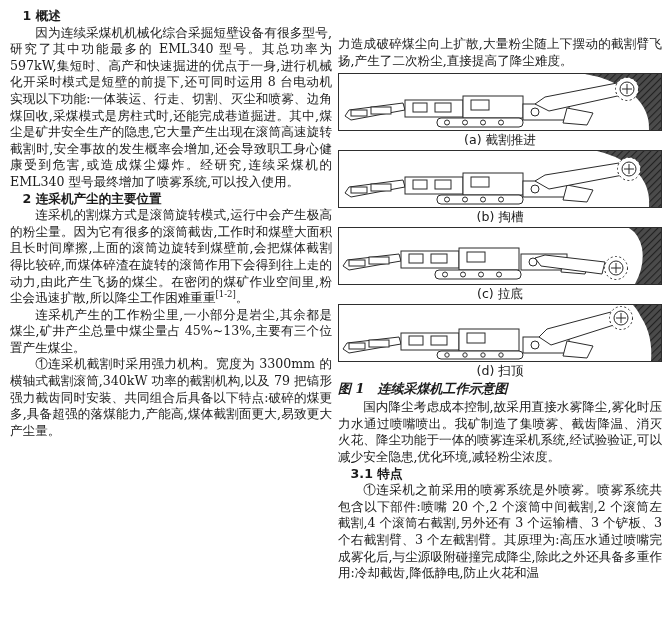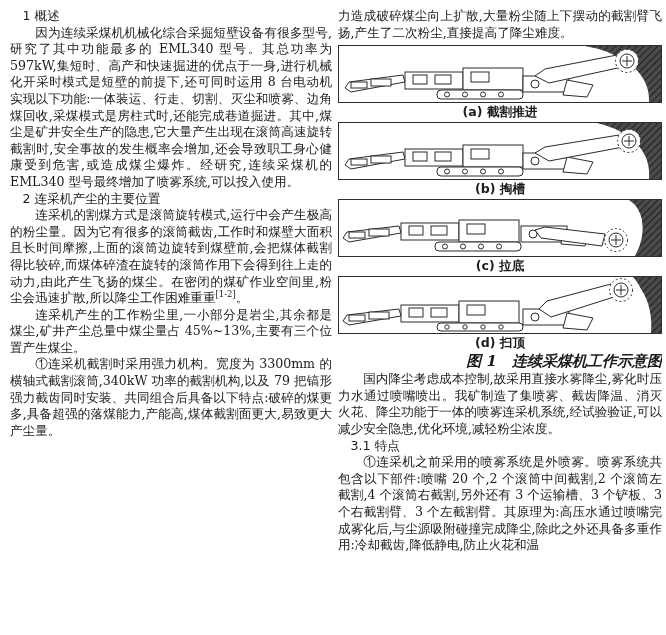--- a/index.html
+++ b/index.html
@@ -27,21 +27,21 @@
   .col-right{ left:338px; width:324px; }
   p.body-para{
     margin:0;
     text-indent:2em;
     text-align:justify;
     text-align-last:left;
   }
   .sec-heading{
     margin:0;
     font-family:"DejaVu Sans","Liberation Sans",sans-serif;
-    font-weight:normal;
+    font-weight:bold;
     font-size:12.6px;
     line-height:16.6px;
     text-indent:1em;
   }
   sup.cite{
     font-size:8.5px;
     line-height:0;
     vertical-align:super;
     letter-spacing:0;
   }
@@ -53,33 +53,33 @@
     box-sizing:border-box;
     width:324px;
     height:58px;
     border:1px solid #2e2e2e;
     background:#ffffff;
     overflow:hidden;
   }
   .fig-panel svg{ display:block; width:100%; height:100%; }
   .fig-panel-label{
     font-family:"DejaVu Sans","Liberation Sans",sans-serif;
-    font-weight:bold;
+    font-weight:normal;
     font-size:12.6px;
     line-height:16px;
     height:16px;
     text-align:center;
     margin:1px 0 2px 0;
   }
   .fig-caption{
     font-style:italic;
     font-weight:bold;
-    font-size:15px;
+    font-size:13px;
     line-height:16px;
-    text-align:right;
+    text-align:left;
     margin:2px 0 2px 0;
   }
   .machine{ stroke:#2b2b2b; stroke-width:1; fill:#ffffff; }
   .coal{ stroke:none; }
 </style>
 </head>
 <body>
 
 <div class="page">
 
@@ -92,21 +92,21 @@
     <div class="sec-heading">2 连采机产尘的主要位置</div>
 
     <p class="body-para"><span>连采机的割煤方式是滚筒旋转模式,运行中会产生极高的粉尘量。因为它有很多的滚筒截齿,工作时和煤壁大面积且长时间摩擦,上面的滚筒边旋转到煤壁前,会把煤体截割得比较碎,而煤体碎渣在旋转的滚筒作用下会得到往上走的动力,由此产生飞扬的煤尘。在密闭的煤矿作业空间里,粉尘会迅速扩散,所以降尘工作困难重重</span><sup class="cite">[1-2]</sup><span>。</span></p>
 
     <p class="body-para">连采机产生的工作粉尘里,一小部分是岩尘,其余都是煤尘,矿井产尘总量中煤尘量占 45%~13%,主要有三个位置产生煤尘。</p>
 
     <p class="body-para">①连采机截割时采用强力机构。宽度为 3300mm 的横轴式截割滚筒,340kW 功率的截割机构,以及 79 把镐形强力截齿同时安装、共同组合后具备以下特点:破碎的煤更多,具备超强的落煤能力,产能高,煤体截割面更大,易致更大产尘量。</p>
   </div>
 
   <div class="col col-right">
-    <p class="body-para" style="text-indent:0;">力造成破碎煤尘向上扩散,大量粉尘随上下摆动的截割臂飞扬,产生了二次粉尘,直接提高了降尘难度。</p>
+    <p class="body-para" style="text-indent:0;margin-top:28px;">力造成破碎煤尘向上扩散,大量粉尘随上下摆动的截割臂飞扬,产生了二次粉尘,直接提高了降尘难度。</p>
 
 
     <div class="figure-block">
 
       <div class="fig-panel">
         <svg viewBox="0 0 322 56" preserveAspectRatio="none">
           <defs>
             <pattern id="hA" width="5" height="5" patternUnits="userSpaceOnUse" patternTransform="rotate(45)">
               <rect width="5" height="5" fill="#4b4b4b"></rect>
               <line x1="0" y1="0" x2="0" y2="5" stroke="#222" stroke-width="2.2"></line>

